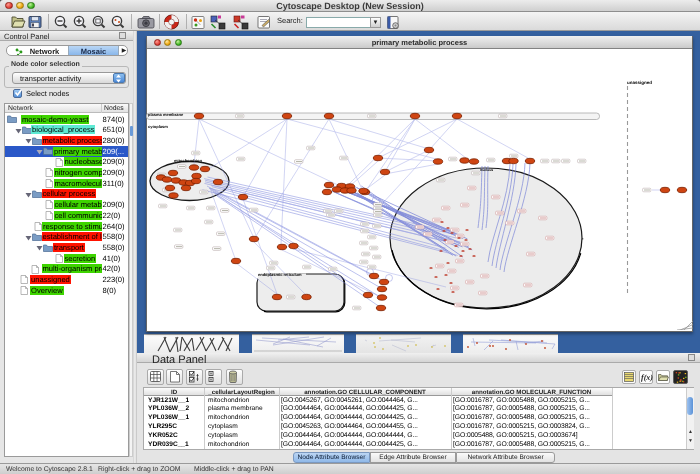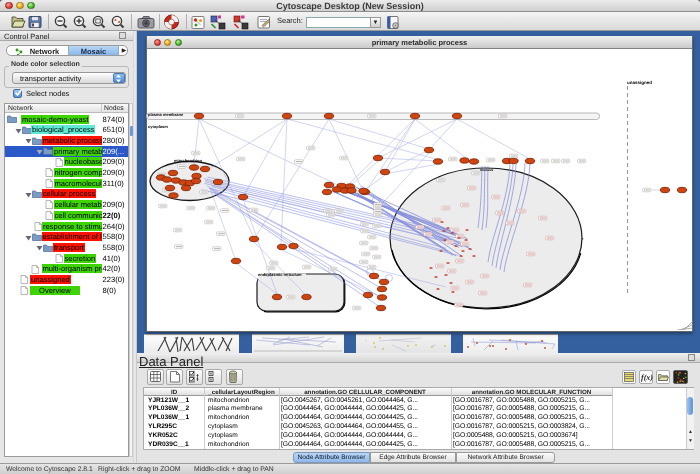--- a/index.html
+++ b/index.html
@@ -236,21 +236,21 @@
       </svg>
 <span class="abs" style="left:48.5px;top:0.8px;font-size:7.6px;color:#000;background:#3ed400;white-space:nowrap;padding:0 1px;max-width:48.0px;overflow:hidden;display:inline-block;height:9px;">cellular metabol</span>
 <span class="abs" style="left:97.5px;top:0.8px;font-size:7.6px;color:#000;">209(0)</span>
 </div>
 <div class="abs" style="left:5px;top:210.0999999999999px;width:123px;height:10.7px;overflow:hidden;">
 <svg class="abs" style="left:40px;top:1px;" width="8" height="9" viewBox="0 0 8 9">
         <path d="M1 0.5 L5.5 0.5 L7.5 2.5 L7.5 8.5 L1 8.5 Z" fill="#fff" stroke="#999" stroke-width="0.7"></path>
         <path d="M5.5 0.5 L5.5 2.5 L7.5 2.5" fill="none" stroke="#999" stroke-width="0.7"></path>
       </svg>
 <span class="abs" style="left:48.5px;top:0.8px;font-size:7.6px;color:#000;background:#3ed400;white-space:nowrap;padding:0 1px;max-width:48.0px;overflow:hidden;display:inline-block;height:9px;">cell communicat</span>
-<span class="abs" style="left:97.5px;top:0.8px;font-size:7.6px;color:#000;font-weight:bold;">22(0)</span>
+<span class="abs" style="left:97.5px;top:0.8px;font-size:7.6px;color:#000;">22(0)</span>
 </div>
 <div class="abs" style="left:5px;top:220.7999999999999px;width:123px;height:10.7px;overflow:hidden;">
 <svg class="abs" style="left:28.5px;top:1px;" width="8" height="9" viewBox="0 0 8 9">
         <path d="M1 0.5 L5.5 0.5 L7.5 2.5 L7.5 8.5 L1 8.5 Z" fill="#fff" stroke="#999" stroke-width="0.7"></path>
         <path d="M5.5 0.5 L5.5 2.5 L7.5 2.5" fill="none" stroke="#999" stroke-width="0.7"></path>
       </svg>
 <span class="abs" style="left:37px;top:0.8px;font-size:7.6px;color:#000;background:#3ed400;white-space:nowrap;padding:0 1px;max-width:59.5px;overflow:hidden;display:inline-block;height:9px;">response to stimulu</span>
 <span class="abs" style="left:97.5px;top:0.8px;font-size:7.6px;color:#000;">264(0)</span>
 </div>
 <div class="abs" style="left:5px;top:231.4999999999999px;width:123px;height:10.7px;overflow:hidden;">
@@ -295,21 +295,21 @@
         <path d="M5.5 0.5 L5.5 2.5 L7.5 2.5" fill="none" stroke="#999" stroke-width="0.7"></path>
       </svg>
 <span class="abs" style="left:25px;top:0.8px;font-size:7.6px;color:#000;background:#ff1200;white-space:nowrap;padding:0 1px;max-width:71.5px;overflow:hidden;display:inline-block;height:9px;">unassigned</span>
 <span class="abs" style="left:97.5px;top:0.8px;font-size:7.6px;color:#000;">223(0)</span>
 </div>
 <div class="abs" style="left:5px;top:284.99999999999983px;width:123px;height:10.7px;overflow:hidden;">
 <svg class="abs" style="left:15px;top:1px;" width="8" height="9" viewBox="0 0 8 9">
         <path d="M1 0.5 L5.5 0.5 L7.5 2.5 L7.5 8.5 L1 8.5 Z" fill="#fff" stroke="#999" stroke-width="0.7"></path>
         <path d="M5.5 0.5 L5.5 2.5 L7.5 2.5" fill="none" stroke="#999" stroke-width="0.7"></path>
       </svg>
-<span class="abs" style="left:25px;top:0.8px;font-size:7.6px;color:#000;background:#3ed400;white-space:nowrap;padding:0 9px;max-width:71.5px;overflow:hidden;display:inline-block;height:9px;">Overview</span>
+<span class="abs" style="left:25px;top:0.8px;font-size:7.6px;color:#000;background:#3ed400;white-space:nowrap;padding:0 1px;max-width:71.5px;overflow:hidden;display:inline-block;height:9px;">Overview</span>
 <span class="abs" style="left:97.5px;top:0.8px;font-size:7.6px;color:#000;">8(0)</span>
 </div>
 <div class="abs" style="left:129px;top:103px;width:4px;height:354px;background:#f4f4f4;border:1px solid #ccc;"></div>
 <div class="abs" style="left:129.5px;top:126px;width:3px;height:10px;background:#6a9ad8;border-radius:1px;"></div>
 <div class="abs" style="left:133px;top:31px;width:4px;height:432px;background:linear-gradient(90deg,#cfcfcf,#f2f2f2,#bdbdbd);"></div>
 <div class="abs" style="left:137px;top:31px;width:563px;height:322px;background:#34609f;"></div>
 <div class="abs" style="left:144px;top:334px;width:95px;height:19px;background:linear-gradient(#fdfdfd,#ececec);border-top:1px solid #aaa;overflow:hidden;"><svg width="95" height="19" viewBox="0 0 95 19">
 <line x1="14" y1="16" x2="22" y2="2" stroke="#3a3a3a" stroke-width="1.1"></line>
 <line x1="20" y1="2" x2="26" y2="17" stroke="#3a3a3a" stroke-width="1.1"></line>
 <line x1="26" y1="17" x2="34" y2="2" stroke="#3a3a3a" stroke-width="1.1"></line>
@@ -719,21 +719,21 @@
 </svg>
 <style>.clab{position:absolute;font-size:10px;font-weight:bold;color:#000;transform-origin:0 0;white-space:nowrap;}</style>
 <div class="clab" style="left:148px;top:112.6px;transform:scale(0.4);">plasma membrane</div>
 <div class="clab" style="left:148px;top:125.2px;transform:scale(0.4);">cytoplasm</div>
 <div class="clab" style="left:174px;top:159.4px;transform:scale(0.4);">mitochondrion</div>
 <div class="clab" style="left:479.5px;top:168.4px;transform:scale(0.35);">nucleus</div>
 <div class="clab" style="left:258px;top:273.4px;transform:scale(0.4);">endoplasmic reticulum</div>
 <div class="clab" style="left:627px;top:80.4px;transform:scale(0.45);">unassigned</div>
 <div class="abs" style="left:137px;top:353px;width:563px;height:110px;background:#e4e4e4;">
 <div class="abs" style="left:0;top:0;width:563px;height:10px;background:linear-gradient(#f0f0f0,#d4d4d4);border-bottom:1px solid #aaa;">
-        <span style="position:absolute;left:2px;top:1px;font-size:13px;color:#222;text-decoration:underline;">Data Panel</span>
+        <span style="position:absolute;left:15px;top:1px;font-size:11px;color:#222;">Data Panel</span>
         <span style="position:absolute;left:551px;top:1px;width:7px;height:7px;border:1px solid #888;background:#ddd;"></span>
       </div>
 </div>
 <div style="position:absolute;width:17px;height:16px;background:linear-gradient(#fefefe,#e0e0e0);border:1px solid #aaa;border-radius:2px;left:147px;top:369px;"></div>
 <div style="position:absolute;width:17px;height:16px;background:linear-gradient(#fefefe,#e0e0e0);border:1px solid #aaa;border-radius:2px;left:166px;top:369px;"></div>
 <div style="position:absolute;width:17px;height:16px;background:linear-gradient(#fefefe,#e0e0e0);border:1px solid #aaa;border-radius:2px;left:186px;top:369px;"></div>
 <div style="position:absolute;width:17px;height:16px;background:linear-gradient(#fefefe,#e0e0e0);border:1px solid #aaa;border-radius:2px;left:205px;top:369px;"></div>
 <div style="position:absolute;width:17px;height:16px;background:linear-gradient(#fefefe,#e0e0e0);border:1px solid #aaa;border-radius:2px;left:226px;top:369px;"></div>
 <svg class="abs" style="left:147px;top:369px;" width="100" height="16" viewBox="0 0 100 16">
 <g transform="translate(3.5,2.5)">

